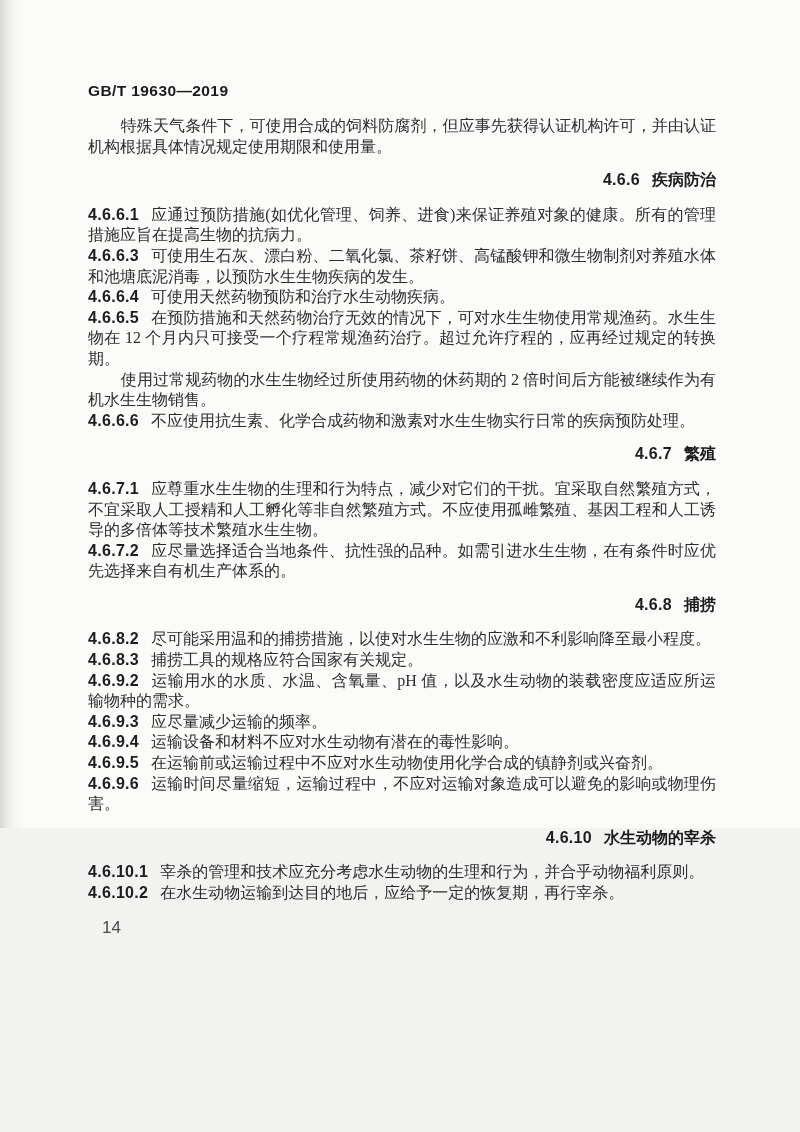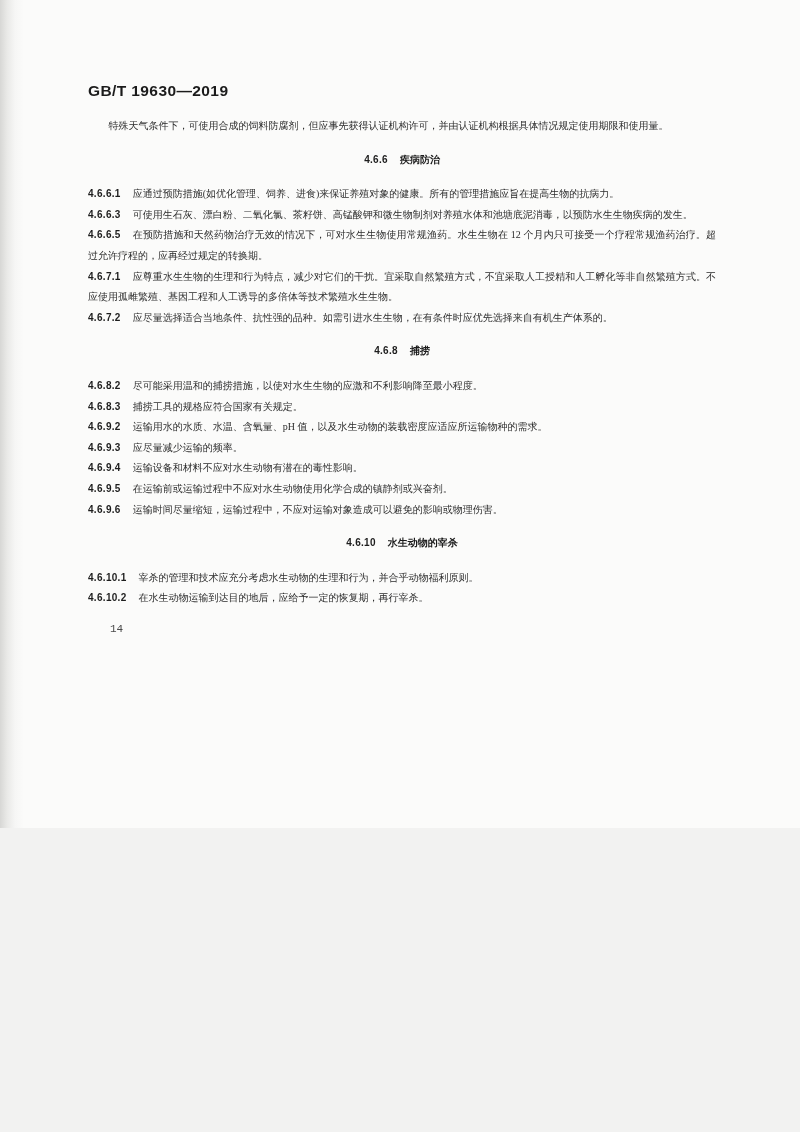--- a/index.html
+++ b/index.html
@@ -33,52 +33,52 @@
     font-family: "Liberation Sans", "DejaVu Sans", sans-serif;
     font-weight: bold;
     font-size: 15.5px;
     line-height: 20px;
     letter-spacing: 0.4px;
     color: #1b1b1b;
     text-align: left;
   }
   p.block {
     margin: 0;
-    font-size: 10px;
+    font-size: 16px;
     line-height: 20.6px;
     text-align: justify;
     color: #2d2d2d;
   }
   p.indent {
     text-indent: 2.05em;
   }
   p.intro {
     margin-top: 15px;
   }
   p.heading {
     margin: 13px 0 14px 0;
     font-weight: bold;
     color: #1b1b1b;
-    text-align: center;
+    text-align: right;
   }
   p.heading .h-title {
     font-family: "Liberation Sans", "DejaVu Sans", sans-serif;
     font-weight: bold;
   }
   .num {
     font-family: "Liberation Sans", "DejaVu Sans", sans-serif;
     font-weight: bold;
     color: #1d1d1d;
     margin-right: 12px;
     letter-spacing: 0.3px;
   }
   .page-number {
-    margin: 14px 0 0 22px;
-    font-family: Liberation Mono, monospace;
-    font-size: 11px;
+    margin: 14px 0 0 14px;
+    font-family: Liberation Sans, sans-serif;
+    font-size: 17px;
     color: #4a4a4a;
     text-align: left;
   }
 </style>
 </head>
 <body>
 
 <div class="page">
   <div class="content">
 
@@ -86,26 +86,30 @@
 
     <p class="block indent intro">特殊天气条件下，可使用合成的饲料防腐剂，但应事先获得认证机构许可，并由认证机构根据具体情况规定使用期限和使用量。</p>
 
     <p class="block heading"><span class="num">4.6.6</span><span class="h-title">疾病防治</span></p>
 
     <p class="block"><span class="num">4.6.6.1</span><span>应通过预防措施(如优化管理、饲养、进食)来保证养殖对象的健康。所有的管理措施应旨在提高生物的抗病力。</span></p>
 
 
     <p class="block"><span class="num">4.6.6.3</span><span>可使用生石灰、漂白粉、二氧化氯、茶籽饼、高锰酸钾和微生物制剂对养殖水体和池塘底泥消毒，以预防水生生物疾病的发生。</span></p>
 
+    <p class="block"><span class="num">4.6.6.4</span><span>可使用天然药物预防和治疗水生动物疾病。</span></p>
 
     <p class="block"><span class="num">4.6.6.5</span><span>在预防措施和天然药物治疗无效的情况下，可对水生生物使用常规渔药。水生生物在 12 个月内只可接受一个疗程常规渔药治疗。超过允许疗程的，应再经过规定的转换期。</span></p>
 
+    <p class="block indent">使用过常规药物的水生生物经过所使用药物的休药期的 2 倍时间后方能被继续作为有机水生生物销售。</p>
+
+    <p class="block"><span class="num">4.6.6.6</span><span>不应使用抗生素、化学合成药物和激素对水生生物实行日常的疾病预防处理。</span></p>
 
 
-
+    <p class="block heading"><span class="num">4.6.7</span><span class="h-title">繁殖</span></p>
 
     <p class="block"><span class="num">4.6.7.1</span><span>应尊重水生生物的生理和行为特点，减少对它们的干扰。宜采取自然繁殖方式，不宜采取人工授精和人工孵化等非自然繁殖方式。不应使用孤雌繁殖、基因工程和人工诱导的多倍体等技术繁殖水生生物。</span></p>
 
     <p class="block"><span class="num">4.6.7.2</span><span>应尽量选择适合当地条件、抗性强的品种。如需引进水生生物，在有条件时应优先选择来自有机生产体系的。</span></p>
 
     <p class="block heading"><span class="num">4.6.8</span><span class="h-title">捕捞</span></p>
 
 
     <p class="block"><span class="num">4.6.8.2</span><span>尽可能采用温和的捕捞措施，以使对水生生物的应激和不利影响降至最小程度。</span></p>
 

